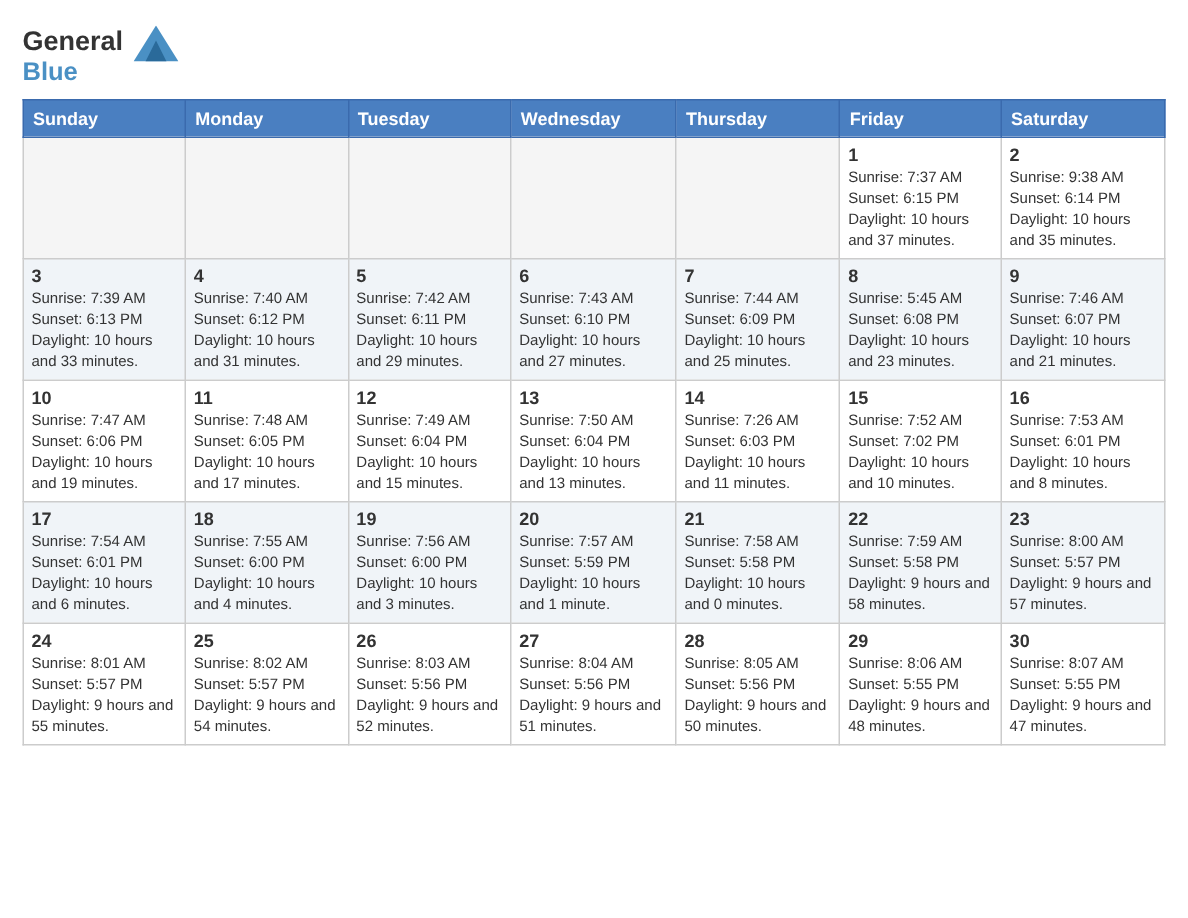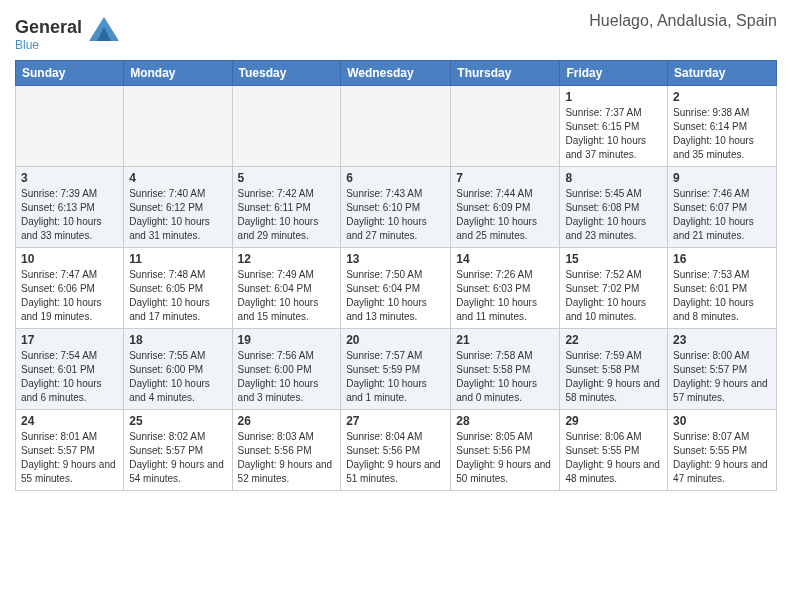--- a/index.html
+++ b/index.html
@@ -96,25 +96,24 @@
         <div style="display:flex;align-items:center;">
           <div style="font-size:18px;font-weight:bold;color:#333;line-height:1.1;">
             <span style="color:#333;margin-top:40px;">General</span>
             
             <svg class="logo-icon" viewBox="0 0 30 24" style="display:inline-block;vertical-align:middle;margin-left:2px;">
               <polygon points="0,24 15,0 30,24" fill="#4a90c4"></polygon>
               <polygon points="8,24 15,10 22,24" fill="#2a6a9a"></polygon>
             </svg>
           </div>
         </div>
-        <div style="font-size:12px;font-weight:normal;color:#4a90c4;line-height:1.1;margin-top:-2px;">Blue</div>
+        <div style="font-size:17px;font-weight:bold;color:#4a90c4;line-height:1.1;margin-top:-2px;">Blue</div>
       </div>
     </div>
     <div class="title-block">
-      <div class="location">Huelago, Andalusia, Spain</div>
     </div>
   </div>
 
   <table class="calendar">
     <thead>
       <tr>
       <th>Sunday</th>
           <th>Monday</th>
           <th>Tuesday</th>
           <th>Wednesday</th>

